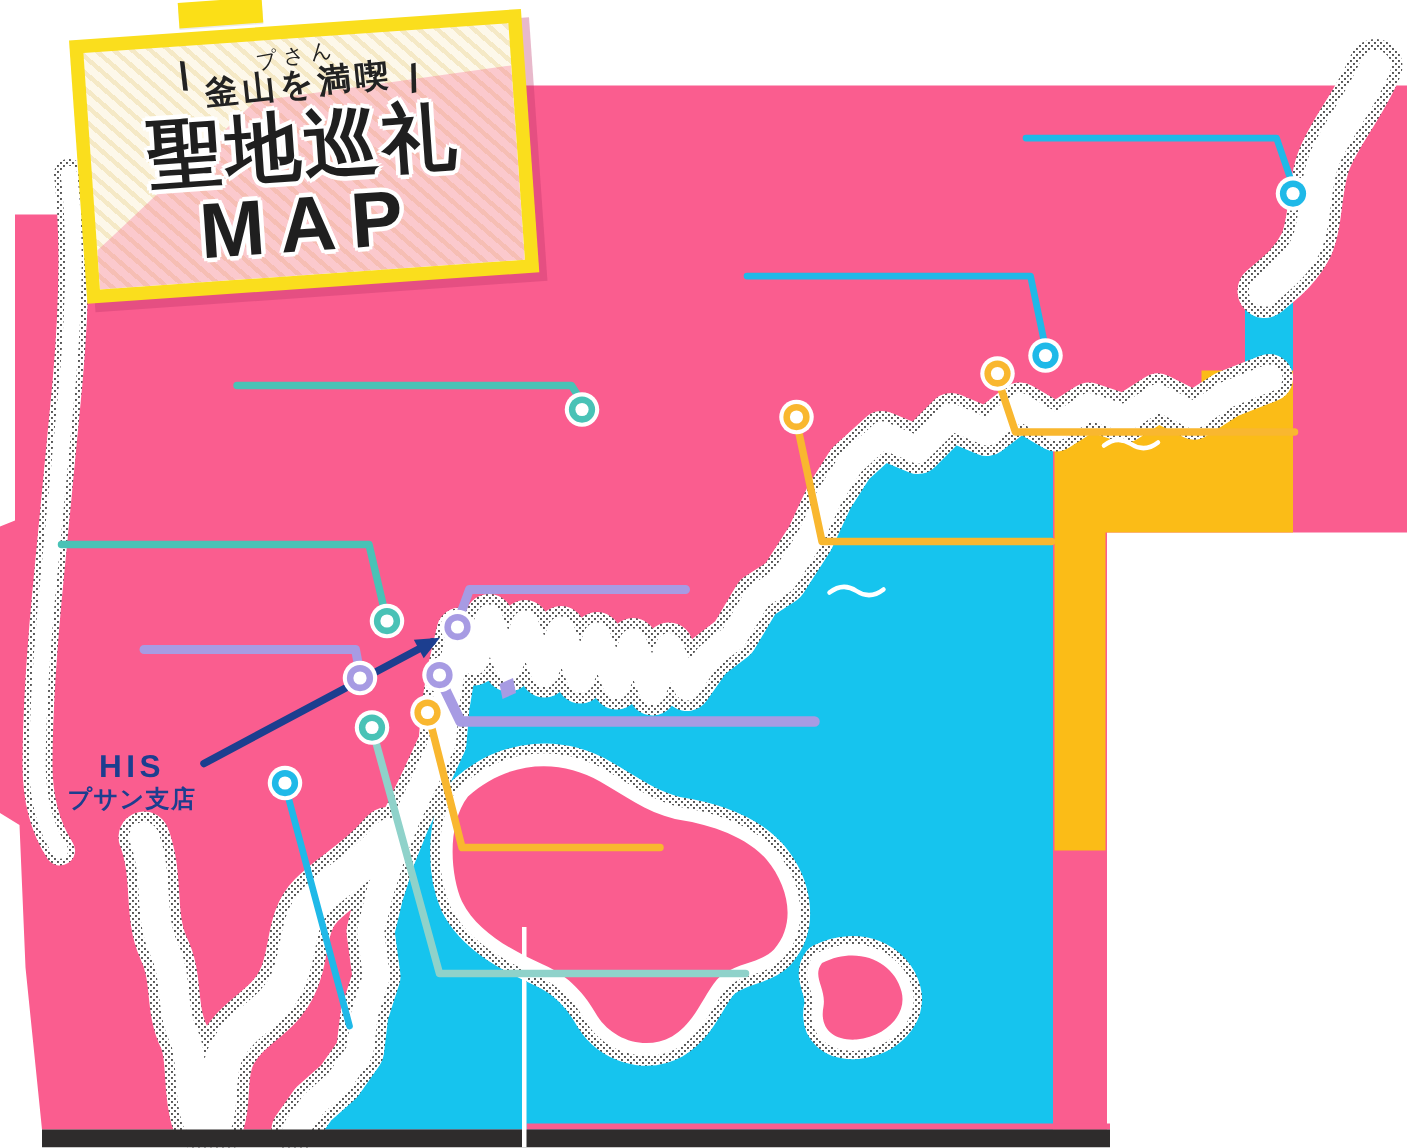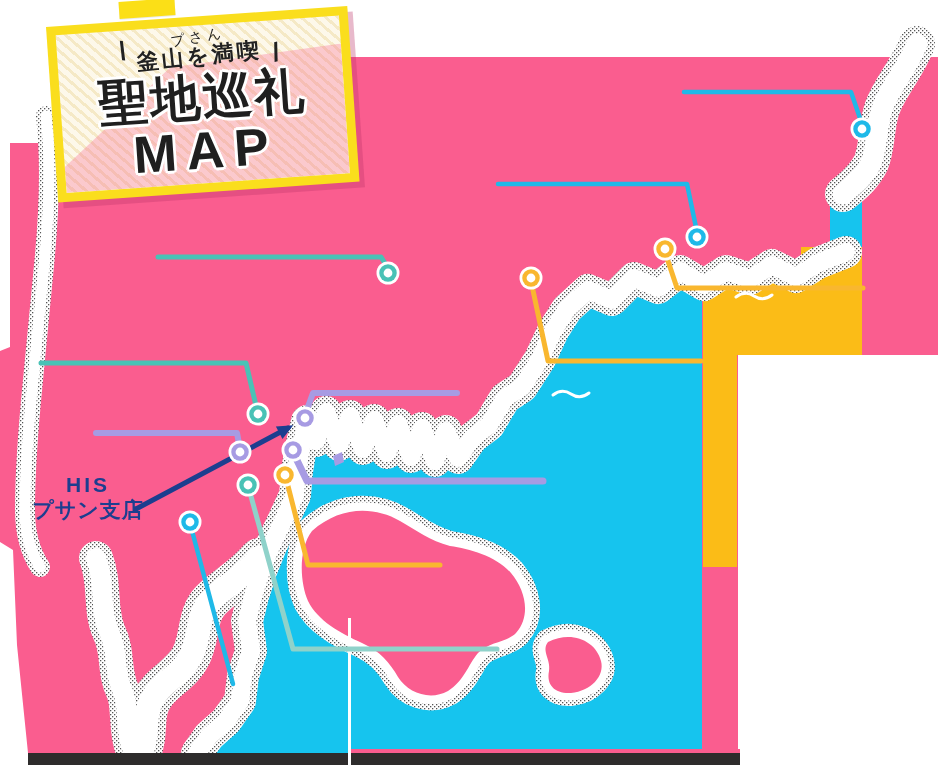--- a/index.html
+++ b/index.html
@@ -45,25 +45,25 @@
   }
   .main-title.map{font-size:52px;letter-spacing:10px;margin-top:0;}
   .tape{
     position:absolute;left:119px;top:0px;width:56px;height:17px;
     background:#fbdf17;transform:rotate(-4deg);z-index:31;
     box-shadow:0 1px 0 rgba(0,0,0,.08);
   }
 
   
   .his-label{
-    position:absolute;left:32px;top:472px;width:112px;z-index:20;
+    position:absolute;left:32px;top:499px;width:112px;z-index:20;
     color:#1c3e8f;font-weight:bold;text-align:center;line-height:1.2;
   }
   .his-line1{font-size:21px;letter-spacing:3px;}
-  .his-line2{font-size:21px;letter-spacing:1px;}
+  .his-line2{font-size:16px;letter-spacing:1px;}
 </style>
 </head>
 <body>
 
 <svg id="map-svg" width="938" height="765" viewBox="0 0 938 765">
   <defs>
     <pattern id="dots" width="4" height="4" patternUnits="userSpaceOnUse">
       <rect width="4" height="4" fill="#ffffff"></rect>
       <rect x="0" y="0" width="1.3" height="1.3" fill="#555555"></rect>
       <rect x="2" y="2" width="1.3" height="1.3" fill="#555555"></rect>

